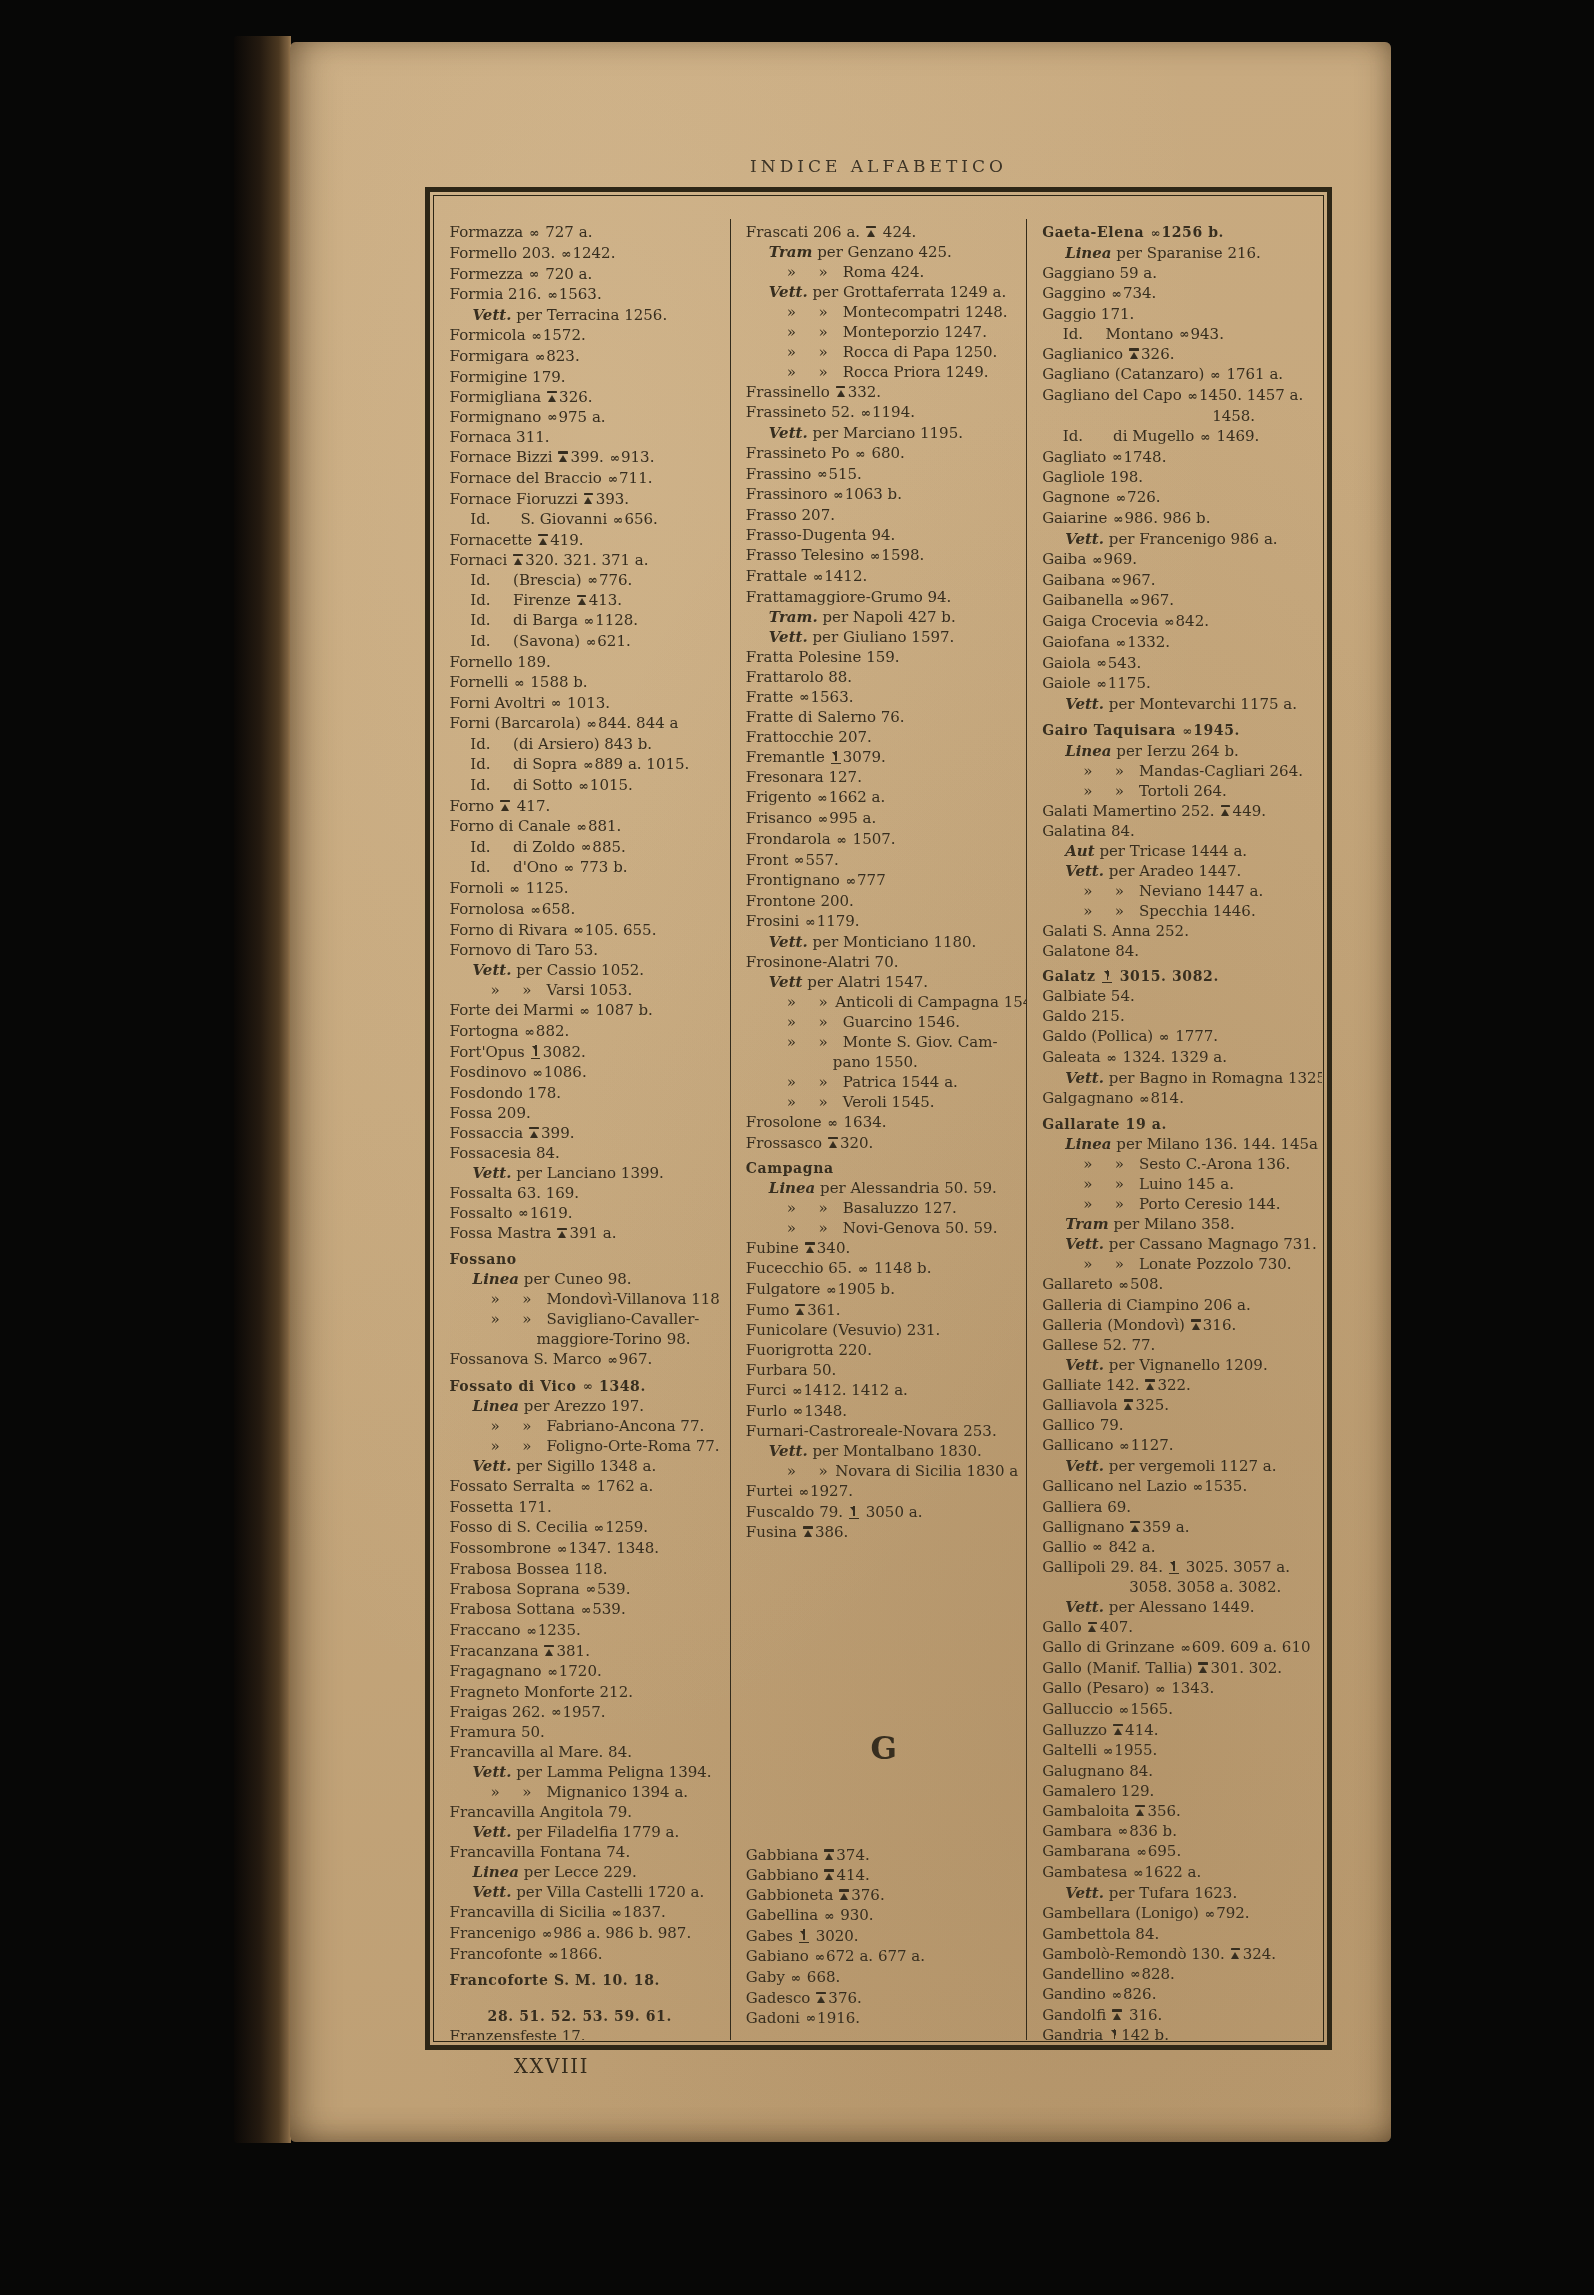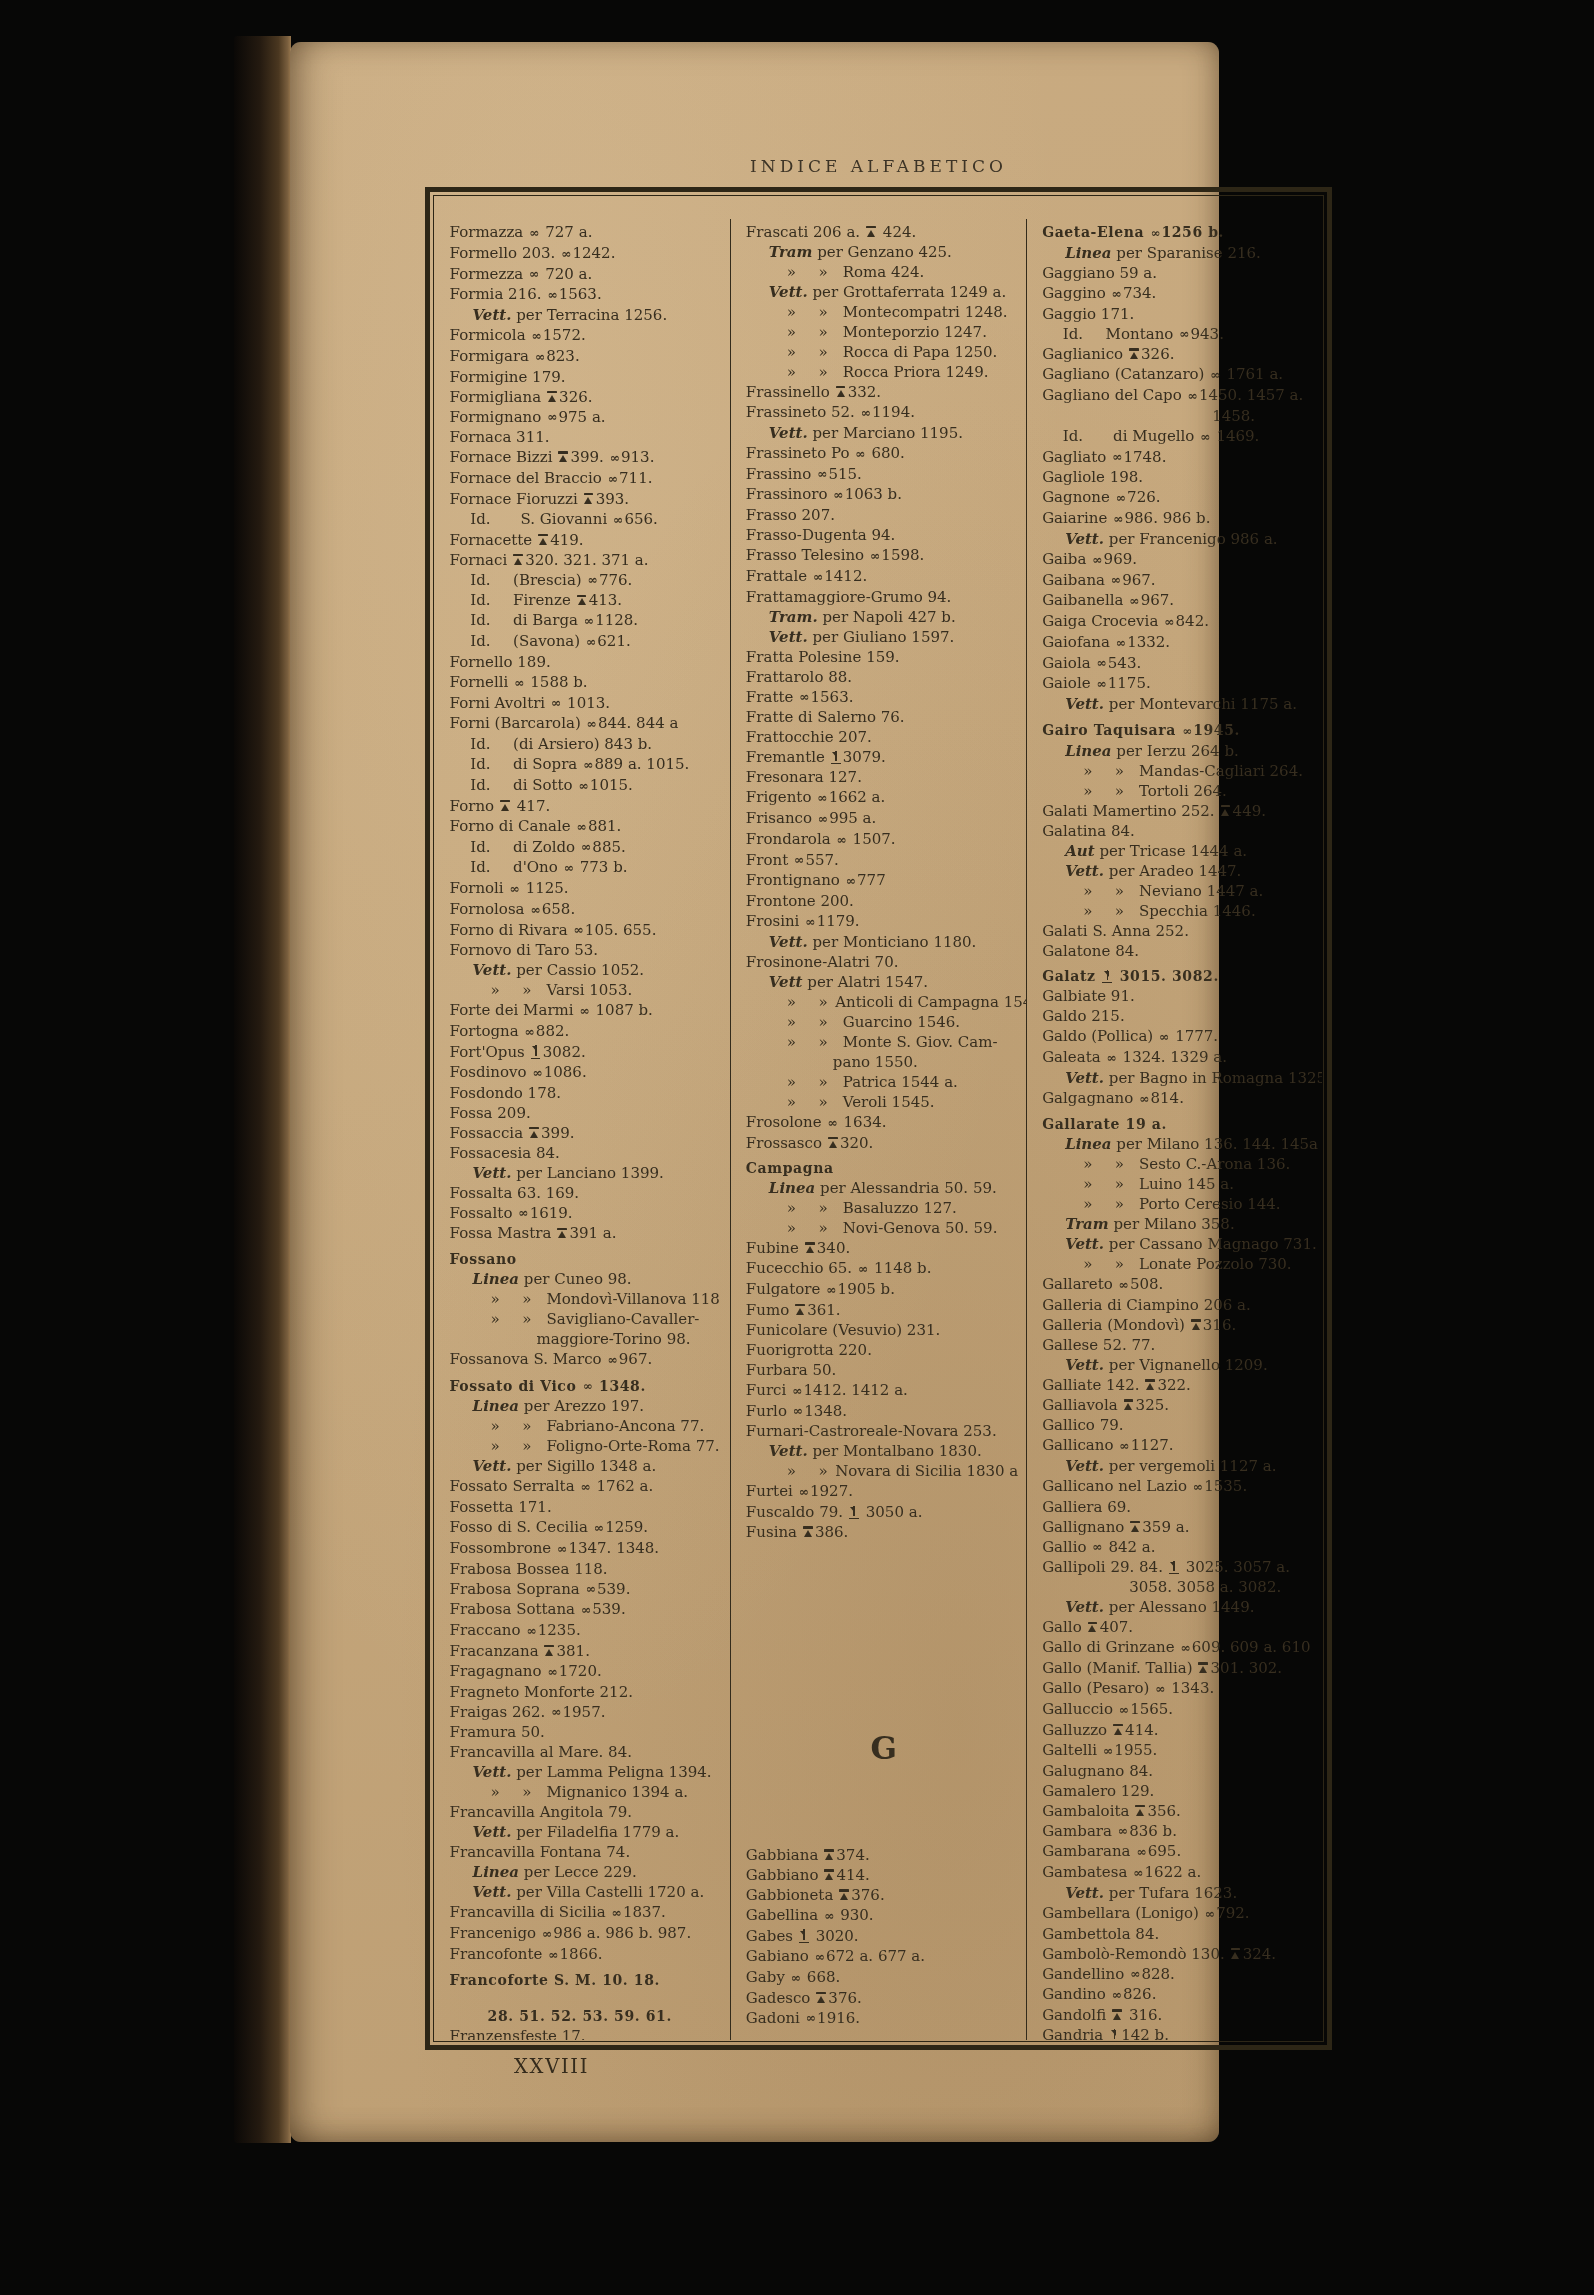--- a/index.html
+++ b/index.html
@@ -1,28 +1,28 @@
 <!DOCTYPE html>
 <html style="font-size:9.2px"><head>
 <meta charset="utf-8">
 <style>
   html,body{margin:0;padding:0;}
   body{width:1595px;height:2295px;background:#060605;font-family:"DejaVu Serif","Liberation Serif",serif;}
   .scan{position:relative;width:1595px;height:2295px;background:#070706;overflow:hidden;}
   .book-edge{position:absolute;left:234px;top:36px;width:57px;height:2107px;
     background:linear-gradient(90deg,#0a0806 0%,#241a10 45%,#4a3720 78%,#7a5f3e 94%,#99784e 100%);
     border-radius:3.4px 0 0 3.4px;}
-  .page{position:absolute;left:290px;top:42px;width:929px;height:2100px;
+  .page{position:absolute;left:290px;top:42px;width:1101px;height:2100px;
     background:
       radial-gradient(ellipse at 28% 18%,rgba(236,215,178,.20),transparent 55%),
       radial-gradient(ellipse at 72% 80%,rgba(122,88,48,.18),transparent 60%),
       linear-gradient(165deg,#c9ab81 0%,#c5a77c 45%,#bd9e73 100%);
     box-shadow:inset 19.5px 0 40px -15px rgba(56,38,18,.6), inset -15px 0 34px -16px rgba(56,38,18,.45),
       inset 0 -13.8px 34px -17px rgba(56,38,18,.4);
-    border-radius:11px;color:#372e1f;}
+    border-radius:6px;color:#372e1f;}
   .page-title{position:absolute;left:135px;top:114px;width:907px;text-align:center;
     font-size:17px;letter-spacing:4px;color:#3d3426;font-weight:500;}
   .frame{position:absolute;left:135px;top:145px;width:907px;height:1863px;
     border:5.2px solid #2d2616;box-sizing:border-box;}
   .frame-inner-rule{position:absolute;inset:2.9px;border:1.7px solid #2d2616;pointer-events:none;}
   .cols{position:absolute;inset:4.6px;display:flex;padding-top:22px;box-sizing:border-box;}
   .col{flex:1 1 0;padding:3.4px 3.4px 0 15px;overflow:hidden;}
   .col + .col{border-left:1.7px solid #332b1b;}
   .ln{font-size:15px;line-height:20px;white-space:nowrap;color:#372e1f;}
   .ln.id{padding-left:20.7px;}
@@ -258,21 +258,21 @@
             <div class="ln i2">»  » Tortoli 264.</div>
             <div class="ln e">Galati Mamertino 252. <span class="sym sym-t"></span>449.</div>
             <div class="ln e">Galatina 84.</div>
             <div class="ln i1"><span class="it">Aut</span> per Tricase 1444 a.</div>
             <div class="ln i1"><span class="it">Vett.</span> per Aradeo 1447.</div>
             <div class="ln i2">»  » Neviano 1447 a.</div>
             <div class="ln i2">»  » Specchia 1446.</div>
             <div class="ln e">Galati S. Anna 252.</div>
             <div class="ln e">Galatone 84.</div>
             <div class="ln b">Galatz <span class="sym sym-s"></span> 3015. 3082.</div>
-            <div class="ln e">Galbiate 91.</div>
+            <div class="ln e">Galbiate 54.</div>
             <div class="ln e">Galdo 215.</div>
             <div class="ln e">Galdo (Pollica) <span class="sym sym-c">∞</span> 1777.</div>
             <div class="ln e">Galeata <span class="sym sym-c">∞</span> 1324. 1329 a.</div>
             <div class="ln i1"><span class="it">Vett.</span> per Bagno in Romagna 1325</div>
             <div class="ln e">Galgagnano <span class="sym sym-c">∞</span>814.</div>
             <div class="ln b">Gallarate 19 a.</div>
             <div class="ln i1"><span class="it">Linea</span> per Milano 136. 144. 145a</div>
             <div class="ln i2">»  » Sesto C.-Arona 136.</div>
             <div class="ln i2">»  » Luino 145 a.</div>
             <div class="ln i2">»  » Porto Ceresio 144.</div>

